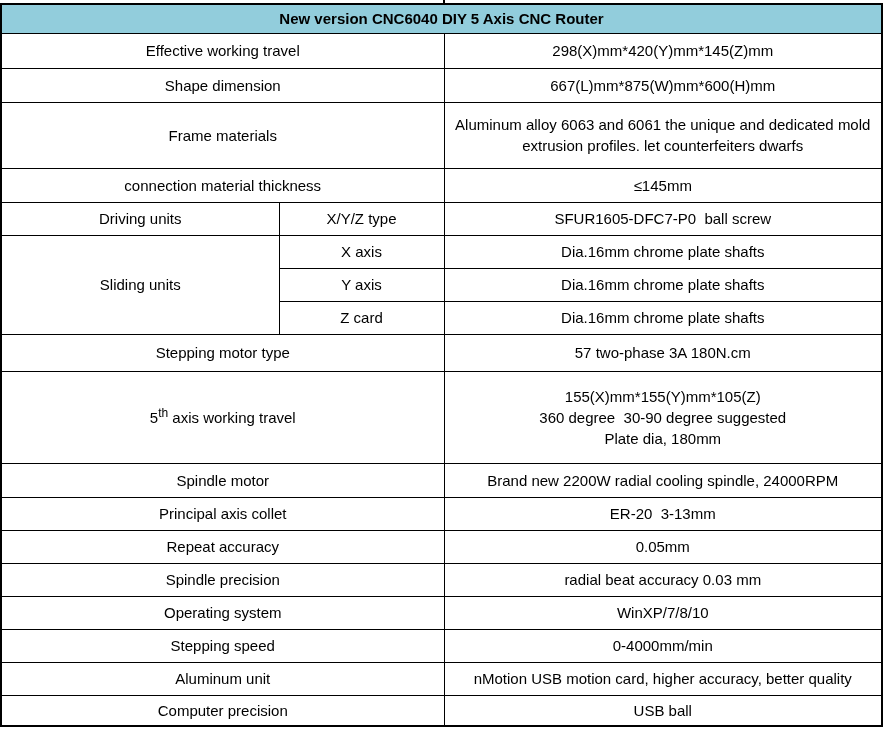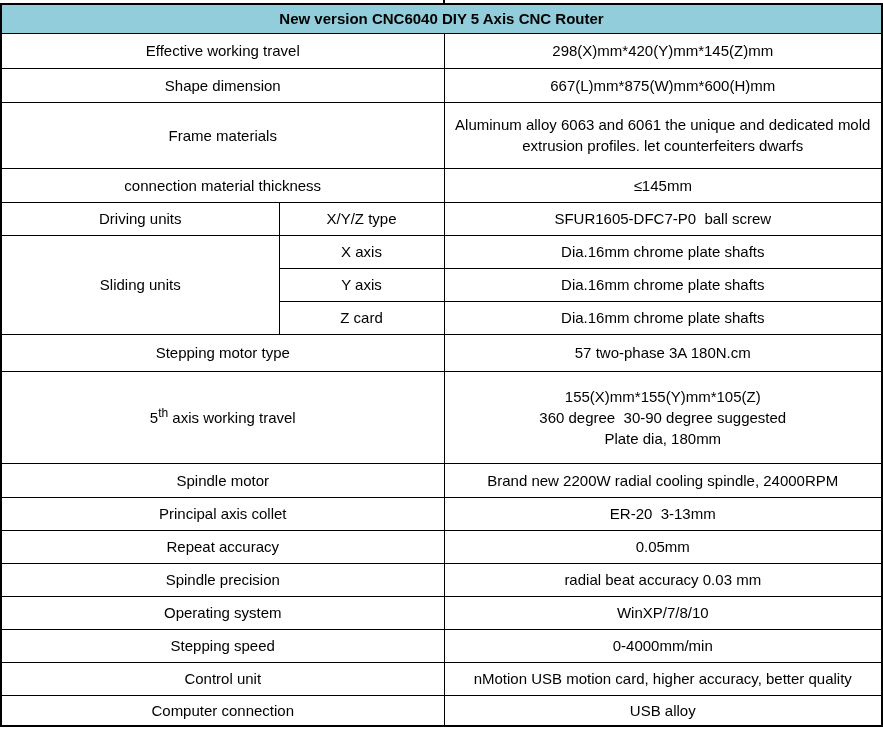--- a/index.html
+++ b/index.html
@@ -160,24 +160,24 @@
       <td class="lbl" colspan="2">Operating system</td>
       <td class="val">WinXP/7/8/10</td>
     </tr>
 
     <tr style="height:33px">
       <td class="lbl" colspan="2">Stepping speed</td>
       <td class="val">0-4000mm/min</td>
     </tr>
 
     <tr style="height:33px">
-      <td class="lbl" colspan="2">Control unit</td>
+      <td class="lbl" colspan="2">Aluminum unit</td>
       <td class="val">nMotion USB motion card, higher accuracy, better quality</td>
     </tr>
 
     <tr style="height:31px">
-      <td class="lbl" colspan="2">Computer connection</td>
-      <td class="val">USB alloy</td>
+      <td class="lbl" colspan="2">Computer precision</td>
+      <td class="val">USB ball</td>
     </tr>
 
   </tbody>
     </table>
 </div>
 
 </body></html>

